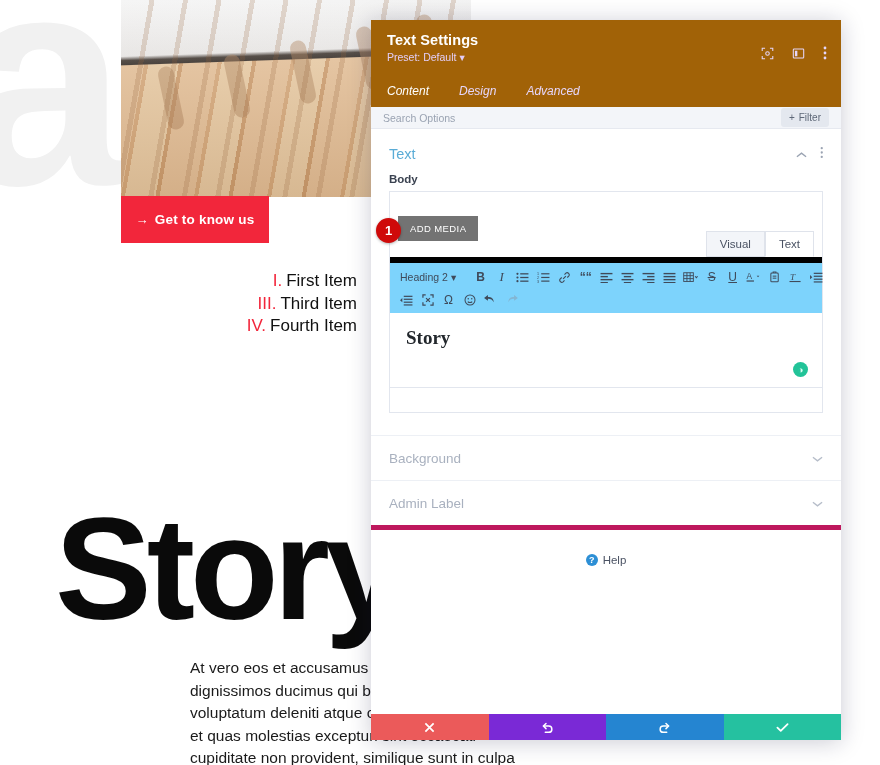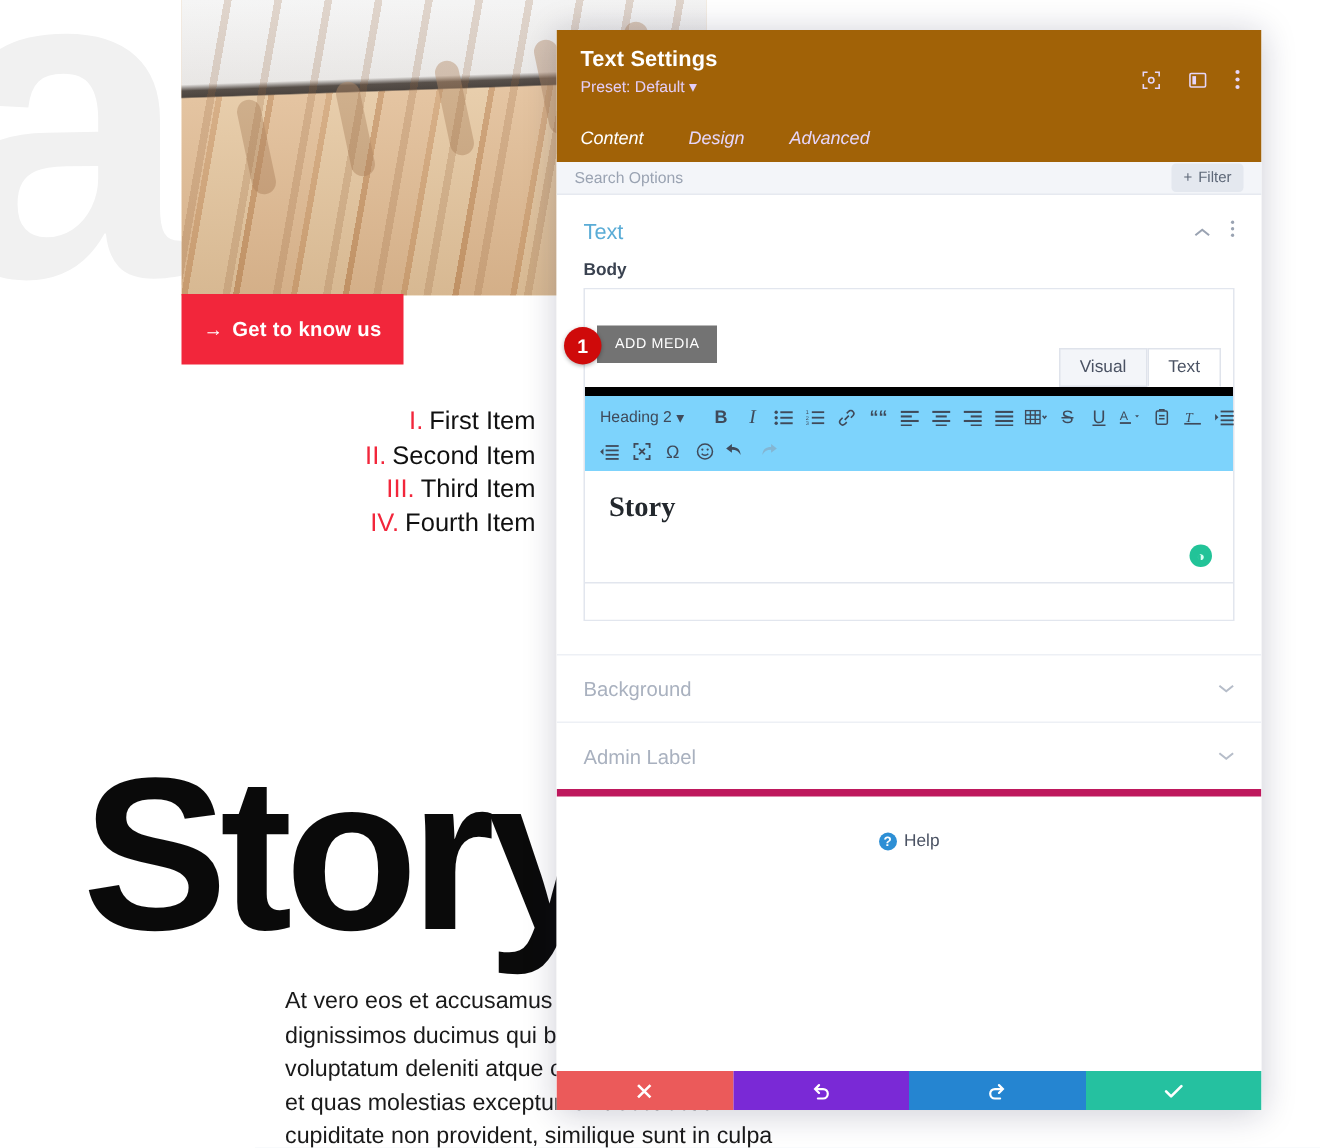--- a/index.html
+++ b/index.html
@@ -220,23 +220,20 @@
   </div>
 
   <div class="cta-btn">
     <span class="arrow">→</span>
     <span>Get to know us</span>
   </div>
 
   <ul class="roman-list">
     <li>
       <span class="num">I.</span><span>First Item</span>
-    </li>
-    <li>
-      <span class="num">II.</span><span>Second Item</span>
     </li>
     <li>
       <span class="num">III.</span><span>Third Item</span>
     </li>
     <li>
       <span class="num">IV.</span><span>Fourth Item</span>
     </li>
   </ul>
 
   <div class="big-story">Story</div>

